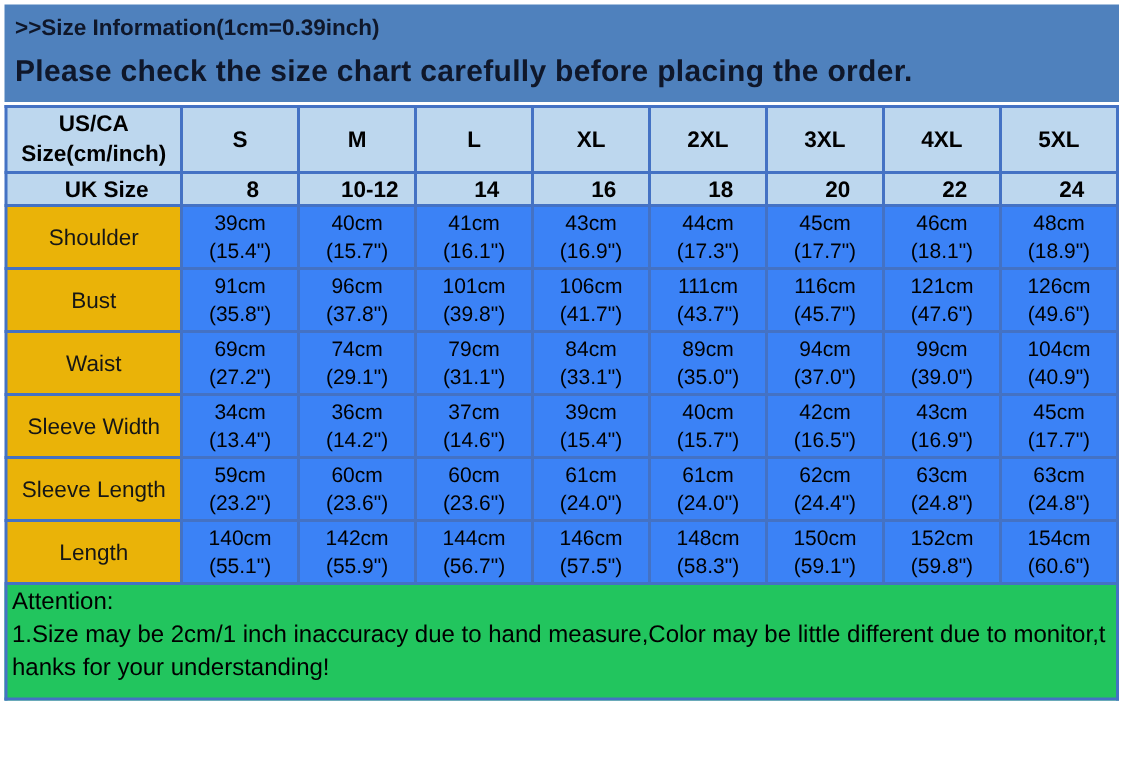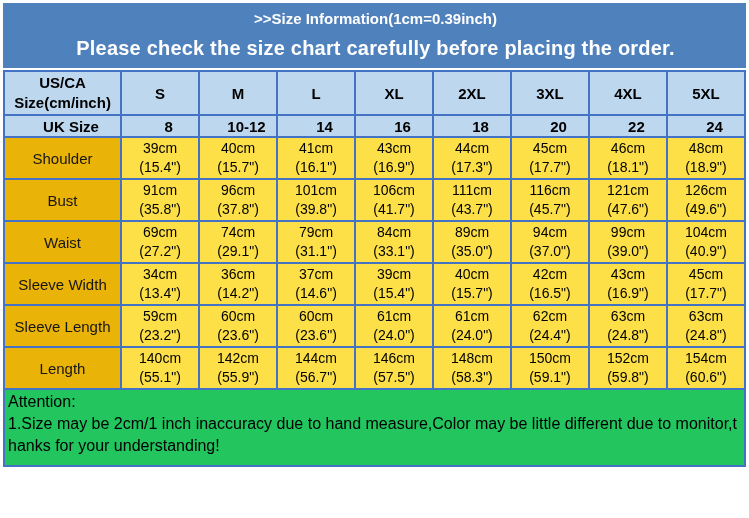--- a/index.html
+++ b/index.html
@@ -5,23 +5,22 @@
   html, body { margin: 0; padding: 0; background: #ffffff; }
   body {
     width: 749px; height: 518px;
     box-sizing: border-box;
     padding: 3px;
     font-family: "Liberation Sans", sans-serif;
     color: #000;
   }
   .banner {
     background: #4f81bd;
-    color: #ffffff;
+    color: #0f172a;
     padding: 5px 5px 8px 5px;
-    text-align: center;
   }
   .banner-title {
     font-size: 15px;
     font-weight: 700;
     margin: 2px 0 10px 2px;
   }
   .banner-subtitle {
     font-size: 20px;
     font-weight: 700;
     margin-left: 2px;
@@ -47,21 +46,21 @@
   }
   .corner { height: 42px; line-height: 20px; }
   .size-num-row th, .size-num-row td { height: 20px; padding-left: 17px; }
   .mlabel {
     background: #eab308;
     color: #161616;
     font-weight: 400;
     font-size: 15px;
   }
   .mcell {
-    background: #fde047;
+    background: #3b82f6;
     height: 40px;
     font-size: 14px;
     line-height: 19px;
     color: #000;
   }
   .notes {
     border: 2px solid #4472c4;
     border-top: none;
     background: #22c55e;
     padding: 1px 4px 8px 3px;

